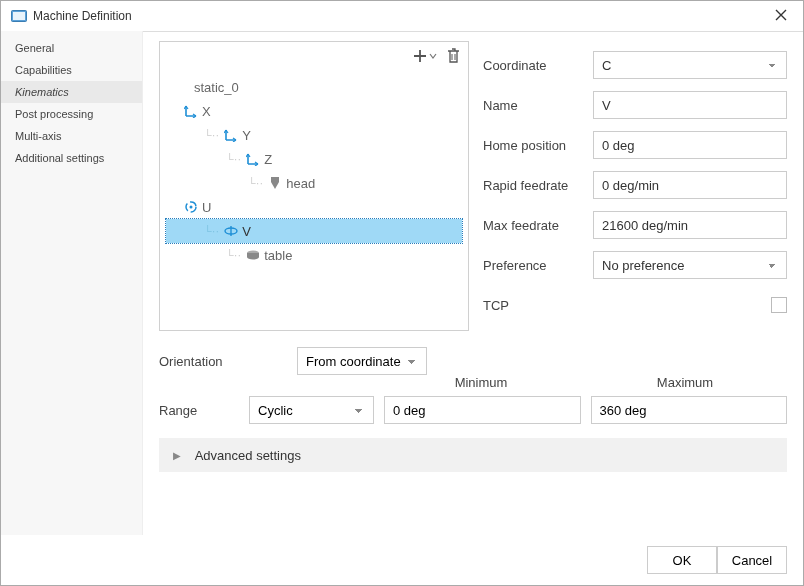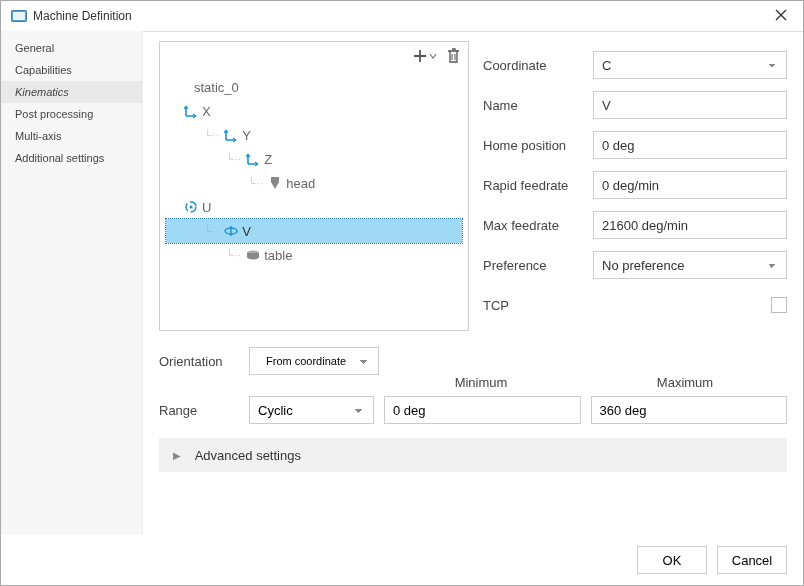--- a/index.html
+++ b/index.html
@@ -28,34 +28,34 @@
 .node-ind1 { padding-left: 16px; }
 .node-ind2 { padding-left: 38px; }
 .node-ind3 { padding-left: 60px; }
 .node-ind4 { padding-left: 82px; }
 .form-panel { flex: 1; padding-top: 4px; }
 .form-row { display: flex; align-items: center; height: 40px; justify-content: space-between; }
 .form-label { width: 110px; color: #444; font-size: 13px; }
 .form-input, .form-select { flex: 1; height: 28px; border: 1px solid #ccc; padding: 0 8px; font-size: 13px; background: #fff; color:#333; }
 .form-select { appearance: none; background-image: linear-gradient(45deg, transparent 50%, #888 50%), linear-gradient(135deg, #888 50%, transparent 50%); background-position: calc(100% - 14px) 12px, calc(100% - 10px) 12px; background-size: 4px 4px, 4px 4px; background-repeat: no-repeat; }
 .checkbox { width: 16px; height: 16px; border: 1px solid #bbb; background: #fff; }
-.orient-row { display: flex; align-items: center; margin-top: 16px; }
+.orient-row { display: flex; align-items: center; margin-top: 16px; gap: 48px; }
 .orient-row .lbl { width: 90px; color: #444; }
-.orient-select { width: 130px; height: 28px; border: 1px solid #ccc; padding: 0 16px; font-size: 11px; background:#fff; appearance: none; background-image: linear-gradient(45deg, transparent 50%, #888 50%), linear-gradient(135deg, #888 50%, transparent 50%); background-position: calc(100% - 14px) 12px, calc(100% - 10px) 12px; background-size: 4px 4px, 4px 4px; background-repeat: no-repeat; }
+.orient-select { width: 130px; height: 28px; border: 1px solid #ccc; padding: 0 8px; font-size: 13px; background:#fff; appearance: none; background-image: linear-gradient(45deg, transparent 50%, #888 50%), linear-gradient(135deg, #888 50%, transparent 50%); background-position: calc(100% - 14px) 12px, calc(100% - 10px) 12px; background-size: 4px 4px, 4px 4px; background-repeat: no-repeat; }
 .range-headers { display: flex; margin-top: 0; }
 .range-headers .sp { width: 90px; }
 .range-headers .sp2 { width: 130px; }
 .range-headers .col { flex: 1; text-align: center; color: #444; }
 .range-row { display: flex; align-items: center; margin-top: 6px; gap: 10px; }
 .range-row .lbl { width: 80px; color: #444; }
 .range-select { width: 125px; height: 28px; border: 1px solid #ccc; padding: 0 8px; font-size: 13px; background:#fff; appearance: none; background-image: linear-gradient(45deg, transparent 50%, #888 50%), linear-gradient(135deg, #888 50%, transparent 50%); background-position: calc(100% - 14px) 12px, calc(100% - 10px) 12px; background-size: 4px 4px, 4px 4px; background-repeat: no-repeat; }
 .range-input { flex: 1; height: 28px; border: 1px solid #ccc; padding: 0 8px; font-size: 13px; }
 .advanced-bar { margin-top: 14px; background: #f1f1f1; height: 34px; display: flex; align-items: center; padding: 0 14px; cursor: pointer; }
 .advanced-bar .caret { color: #888; margin-right: 14px; font-size: 10px; }
-.footer { position: absolute; bottom: 0; left: 0; right: 0; height: 50px; display: flex; justify-content: flex-end; align-items: center; padding: 0 16px; gap: 10px; }
+.footer { position: absolute; bottom: 0; left: 0; right: 0; height: 50px; display: flex; justify-content: flex-end; align-items: center; padding: 0 16px; }
 .btn { min-width: 70px; height: 28px; border: 1px solid #ccc; background: #fff; font-size: 13px; cursor: pointer; }
 </style>
 </head>
 <body>
 
 <div class="title-bar">
   <span class="icon">
     <svg viewBox="0 0 16 12">
         <rect x="0.5" y="0.5" width="15" height="11" rx="1" fill="#5aa0d8" stroke="#3a7db3"></rect>
         <rect x="2" y="2" width="12" height="8" fill="#e8f3fb"></rect>

